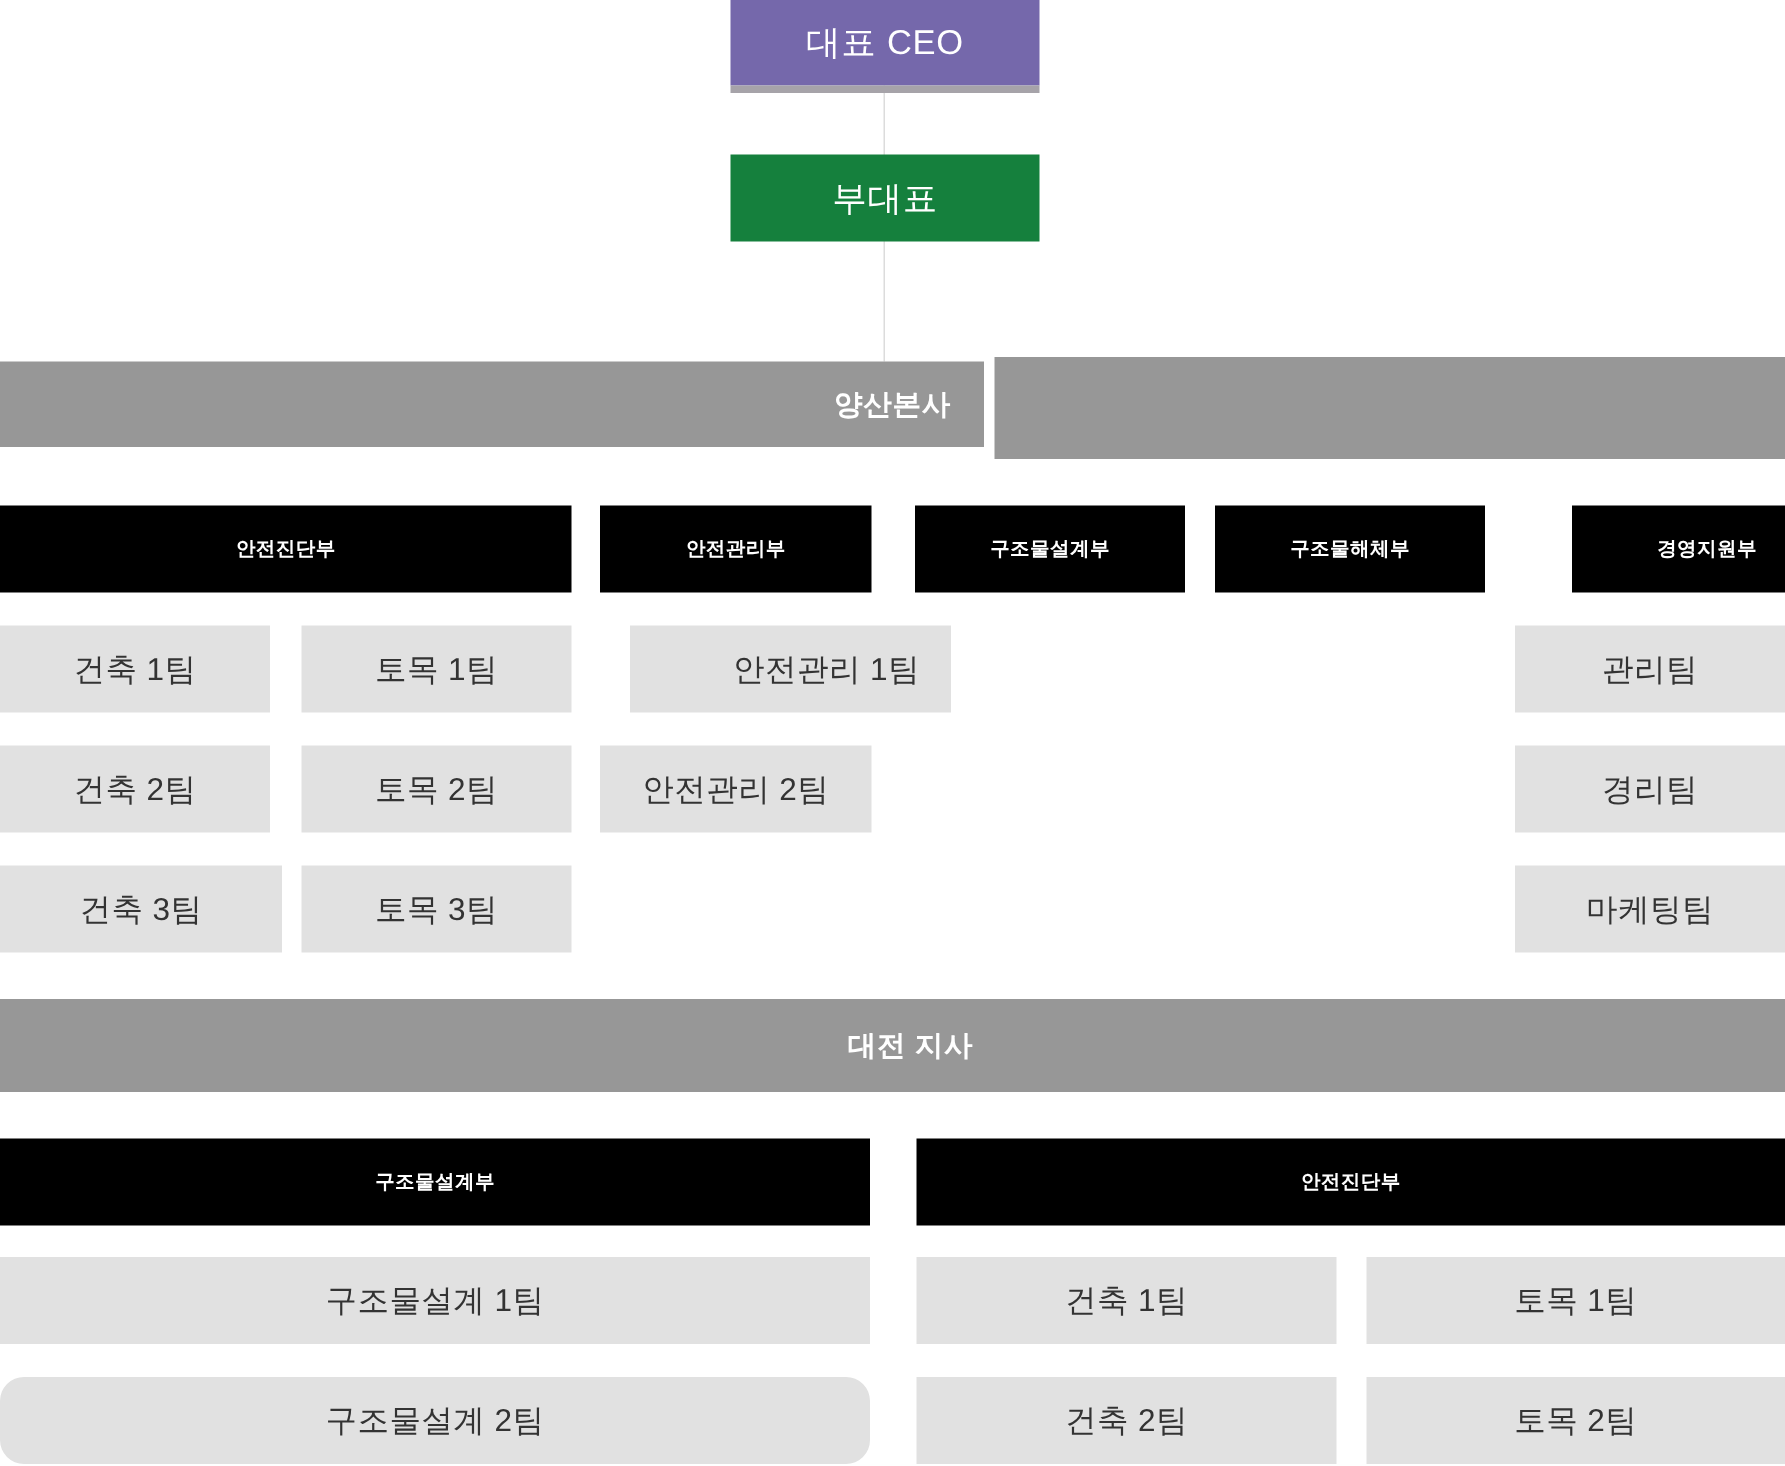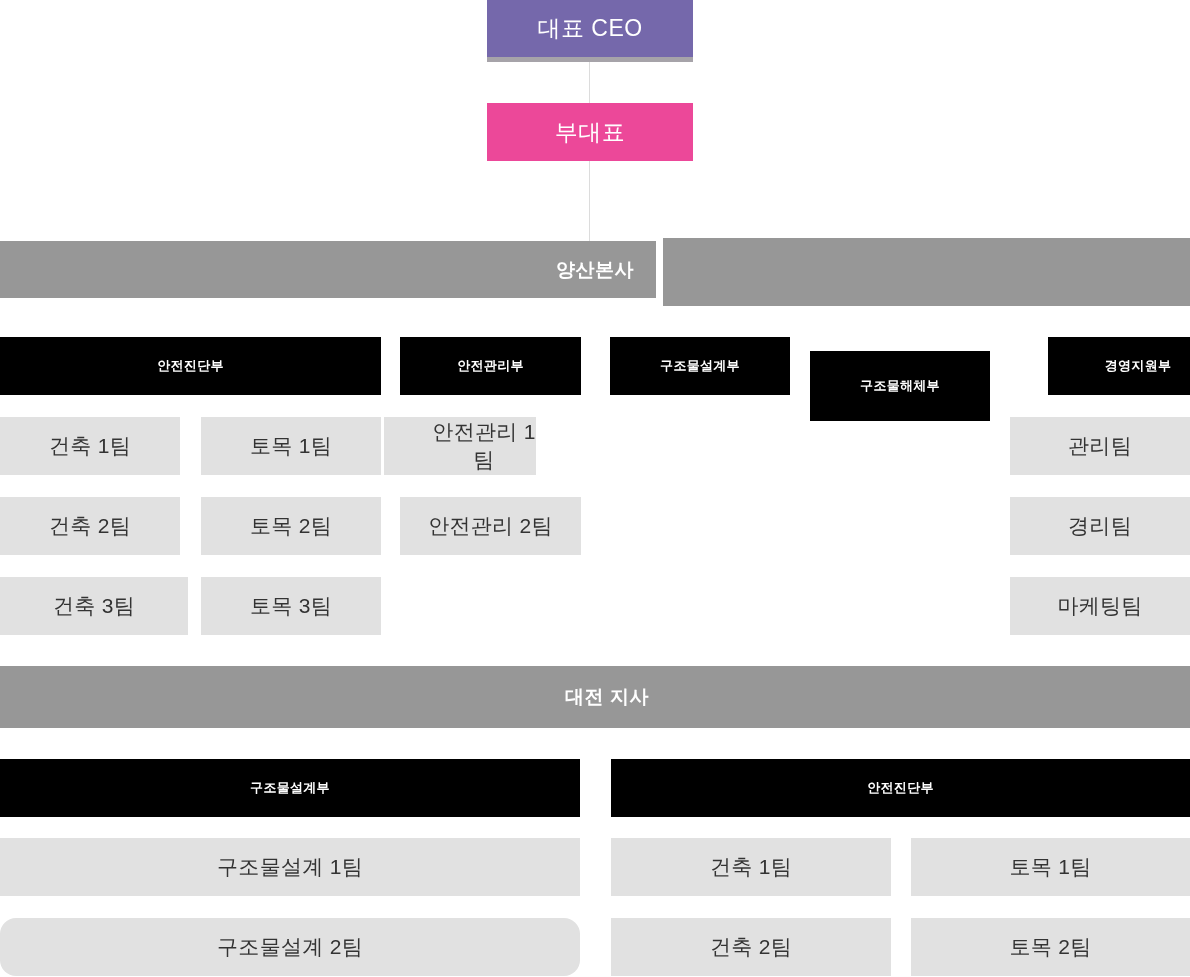--- a/index.html
+++ b/index.html
@@ -3,21 +3,21 @@
 <meta charset="utf-8">
 <style>
   html,body{margin:0;padding:0;background:#ffffff;}
   .canvas{
     position:relative;width:1190px;height:977px;background:#ffffff;
     font-family:"Liberation Sans", sans-serif;overflow:hidden;
   }
   .abs{position:absolute;box-sizing:border-box;display:flex;align-items:center;justify-content:center;text-align:center;}
   .exec{color:#ffffff;font-size:23px;font-weight:500;z-index:2;letter-spacing:0.5px;}
   .ceo{background:#7568ab;}
-  .vice{background:#ec4899;}
+  .vice{background:#15803d;}
   .shadow{position:absolute;background:#a6a3a9;z-index:2;}
   .vline{position:absolute;width:1px;background:#dcdcdc;z-index:0;}
   .bar-seg{position:absolute;background:#979797;z-index:1;}
   .bar-title{color:#ffffff;font-size:19px;font-weight:700;z-index:2;background:transparent;letter-spacing:0.5px;}
   .dept{background:#000000;color:#ffffff;font-size:13px;font-weight:700;z-index:1;letter-spacing:0.3px;}
   .team{background:#e1e1e1;color:#333333;font-size:21px;font-weight:400;z-index:1;letter-spacing:0.3px;}
 </style>
 </head>
 <body>
 
@@ -30,32 +30,32 @@
 
   <div class="abs exec vice" style="left:487px;top:103px;width:206px;height:58px;">부대표</div>
 
   <div class="bar-seg" style="left:0px;top:241px;width:656px;height:57px;"></div>
   <div class="bar-seg" style="left:663px;top:238px;width:527px;height:68px;"></div>
   <div class="abs bar-title" style="left:0px;top:241px;width:1190px;height:57px;">양산본사</div>
 
   <div class="abs dept" style="left:0px;top:337px;width:381px;height:58px;">안전진단부</div>
   <div class="abs dept" style="left:400px;top:337px;width:181px;height:58px;">안전관리부</div>
   <div class="abs dept" style="left:610px;top:337px;width:180px;height:58px;">구조물설계부</div>
-  <div class="abs dept" style="left:810px;top:351px;width:180px;height:70px;">구조물해체부</div>
+  <div class="abs dept" style="left:810px;top:337px;width:180px;height:58px;">구조물해체부</div>
   <div class="abs dept" style="left:1048px;top:337px;width:180px;height:58px;">경영지원부</div>
 
   <div class="abs team" style="left:0px;top:417px;width:180px;height:58px;">건축 1팀</div>
   <div class="abs team" style="left:0px;top:497px;width:180px;height:58px;">건축 2팀</div>
   <div class="abs team" style="left:0px;top:577px;width:188px;height:58px;">건축 3팀</div>
 
   <div class="abs team" style="left:201px;top:417px;width:180px;height:58px;">토목 1팀</div>
   <div class="abs team" style="left:201px;top:497px;width:180px;height:58px;">토목 2팀</div>
   <div class="abs team" style="left:201px;top:577px;width:180px;height:58px;">토목 3팀</div>
 
-  <div class="abs team" style="left:384px;top:417px;width:152px;height:58px;padding-left:48px;">안전관리 1팀</div>
+  <div class="abs team" style="left:420px;top:417px;width:214px;height:58px;padding-left:48px;">안전관리 1팀</div>
   <div class="abs team" style="left:400px;top:497px;width:181px;height:58px;text-align:right;">안전관리 2팀</div>
 
   <div class="abs team" style="left:1010px;top:417px;width:180px;height:58px;">관리팀</div>
   <div class="abs team" style="left:1010px;top:497px;width:180px;height:58px;">경리팀</div>
   <div class="abs team" style="left:1010px;top:577px;width:180px;height:58px;">마케팅팀</div>
 
   <div class="bar-seg" style="left:0px;top:666px;width:1190px;height:62px;"></div>
   <div class="abs bar-title" style="left:0px;top:666px;width:1190px;height:62px;padding-left:24px;">대전 지사</div>
 
   <div class="abs dept" style="left:0px;top:759px;width:580px;height:58px;">구조물설계부</div>

